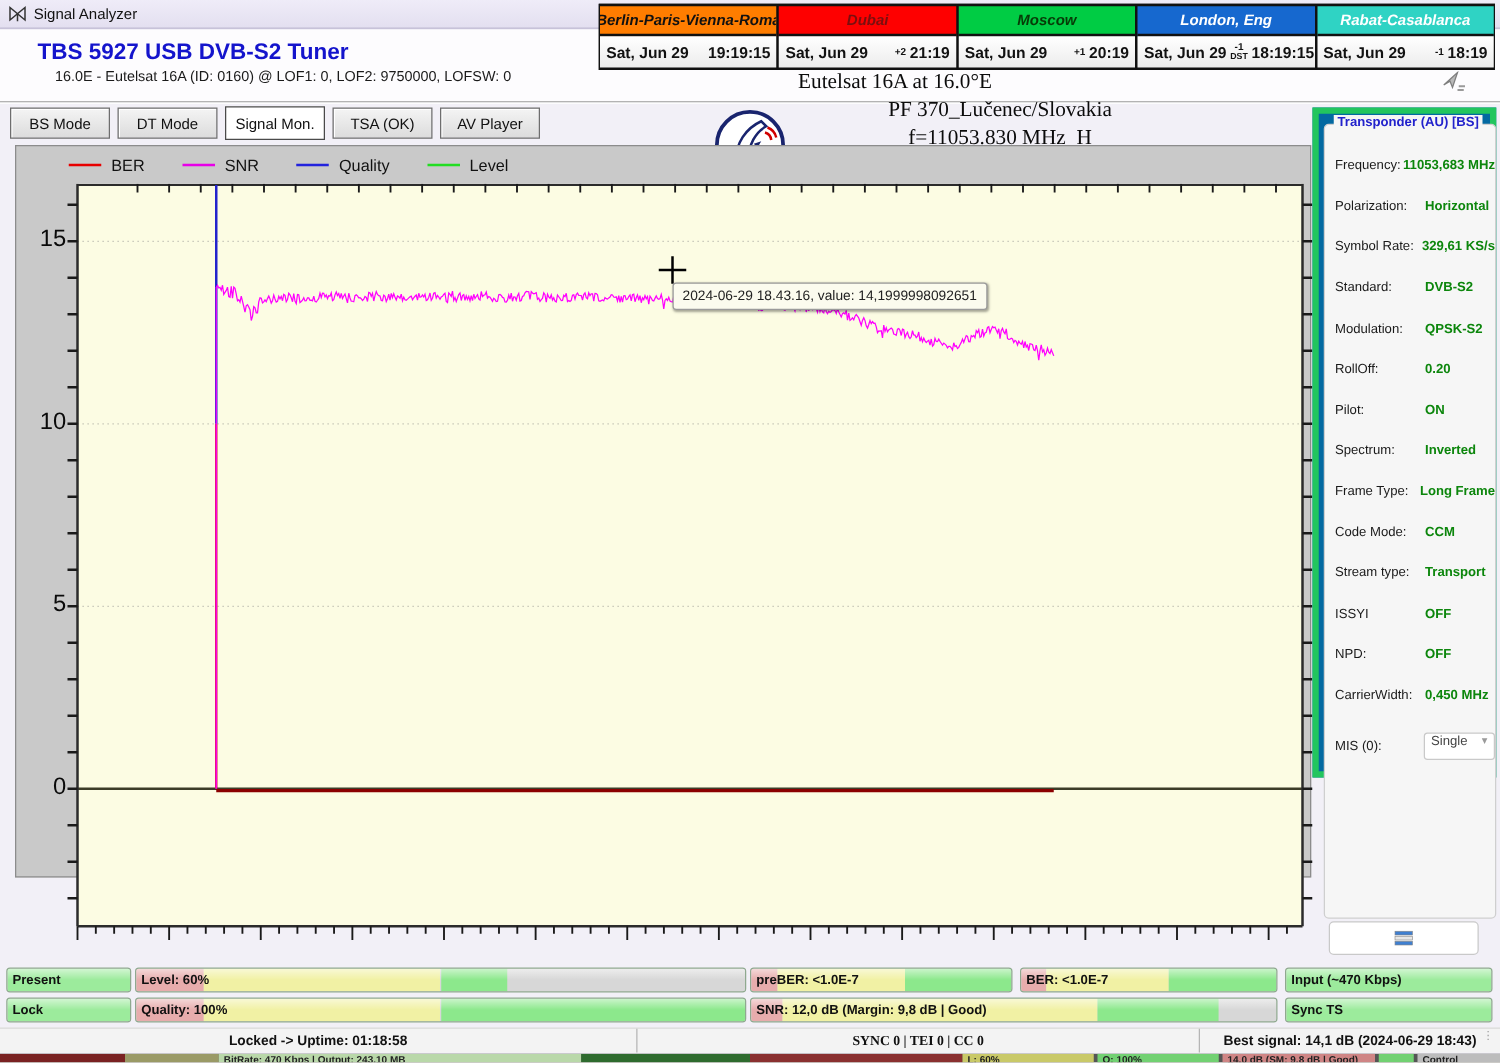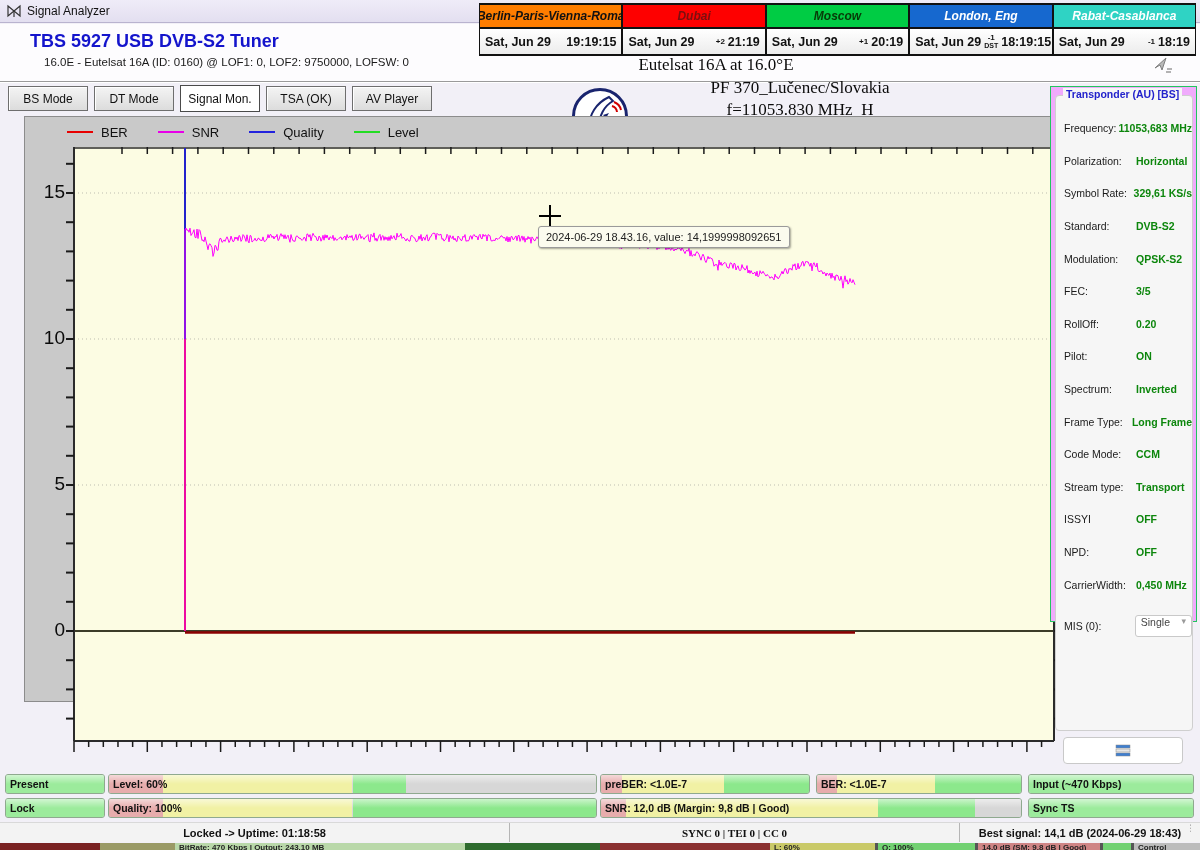--- a/index.html
+++ b/index.html
@@ -47,33 +47,33 @@
   .tab.active { background:#ffffff; border:1px solid #4a4a4a; box-shadow:none; height:27px; margin-top:-1px; }
 
   
   .logo { position:absolute; left:572px; top:88px; width:56px; height:56px; background:#fff;
     border:3px solid #19246e; border-radius:50%; display:flex; align-items:flex-end; justify-content:center; }
   .logo-banner { position:relative; top:4px; background:#fff; border:1px solid #c00000; color:#19246e;
     font-size:6.5px; font-weight:bold; padding:0 2px; letter-spacing:0.2px; }
   .logo svg { position:absolute; left:4px; top:2px; }
 
   
-  .chartbox { position:absolute; left:24px; top:116px; width:1037px; height:586px;
+  .chartbox { position:absolute; left:12px; top:116px; width:1037px; height:586px;
     background:#c9c9c9; border:1px solid #8c8c8c; }
   .legend { position:absolute; left:42px; top:4px; height:22px; display:flex; align-items:center; gap:30px; }
   .legend-item { display:flex; align-items:center; gap:8px; font-size:13px; color:#111; }
   .legend-line { width:26px; height:0; border-top:2px solid #000; }
   .ylab { position:absolute; font-size:19px; color:#0a0a0a; width:34px; text-align:right; }
   .tooltip { position:absolute; left:538px; top:226px; height:22px; background:#fbfbee;
     border:1px solid #9a9a9a; border-radius:3px; box-shadow:1px 1px 2px rgba(0,0,0,.35);
     font-size:11px; color:#222; display:flex; align-items:center; padding:0 7px; white-space:nowrap; }
 
   
   .rightcol { position:absolute; left:1050px; top:86px; width:147px; height:536px;
-    background:#f0abfc; border:1px solid #22c55e; }
+    background:#0369a1; border:5px solid #22c55e; }
   .tp-box { position:absolute; left:4px; top:8px; width:138px; height:636px;
     border:1px solid #cfcfcf; border-radius:4px; background:#f6f6f6; padding:8px 0 0 8px; }
   .tp-title { position:absolute; left:7px; top:-8px; background:#f6f6f6; padding:0 3px;
     font-size:10.5px; font-weight:bold; color:#2222cc; white-space:nowrap; }
   .tp-rows { margin-top:8px; }
   .tp-row { height:32.6px; display:flex; align-items:center; font-size:10.5px; }
   .tp-label { width:72px; color:#1a1a1a; }
   .tp-value { font-weight:bold; color:#0c860c; white-space:nowrap; }
   .tp-mis { margin-top:14px; display:flex; align-items:center; font-size:10.5px; }
   .mis-select { width:58px; height:22px; background:#fff; border:1px solid #c9c9c9; border-radius:3px;
@@ -440,24 +440,20 @@
           <div class="tp-row">
             <span class="tp-label">Standard:</span>
             <span class="tp-value">DVB-S2</span>
           </div>
 
           <div class="tp-row">
             <span class="tp-label">Modulation:</span>
             <span class="tp-value">QPSK-S2</span>
           </div>
 
-          <div class="tp-row">
-            <span class="tp-label">FEC:</span>
-            <span class="tp-value">3/5</span>
-          </div>
 
           <div class="tp-row">
             <span class="tp-label">RollOff:</span>
             <span class="tp-value">0.20</span>
           </div>
 
           <div class="tp-row">
             <span class="tp-label">Pilot:</span>
             <span class="tp-value">ON</span>
           </div>

